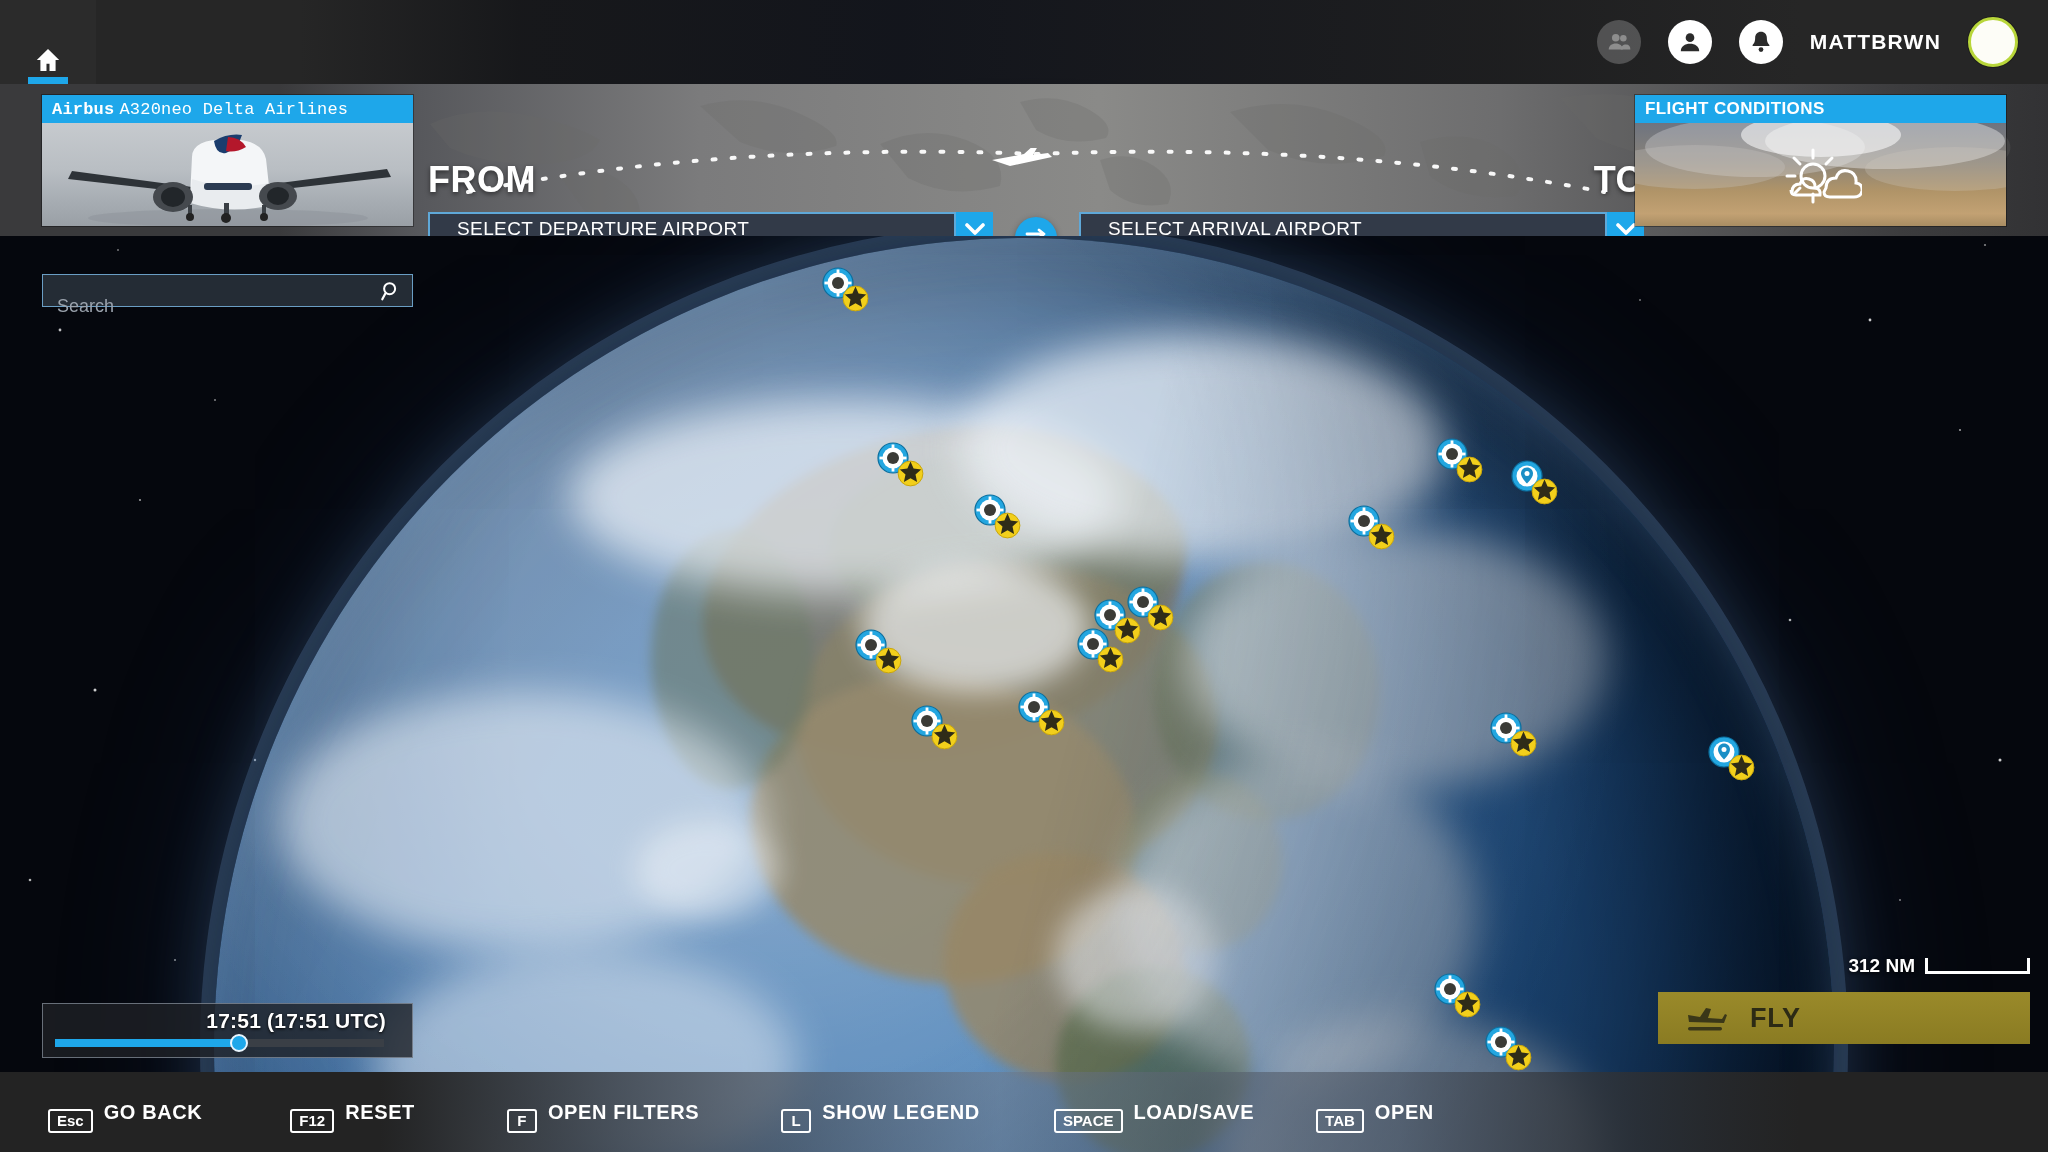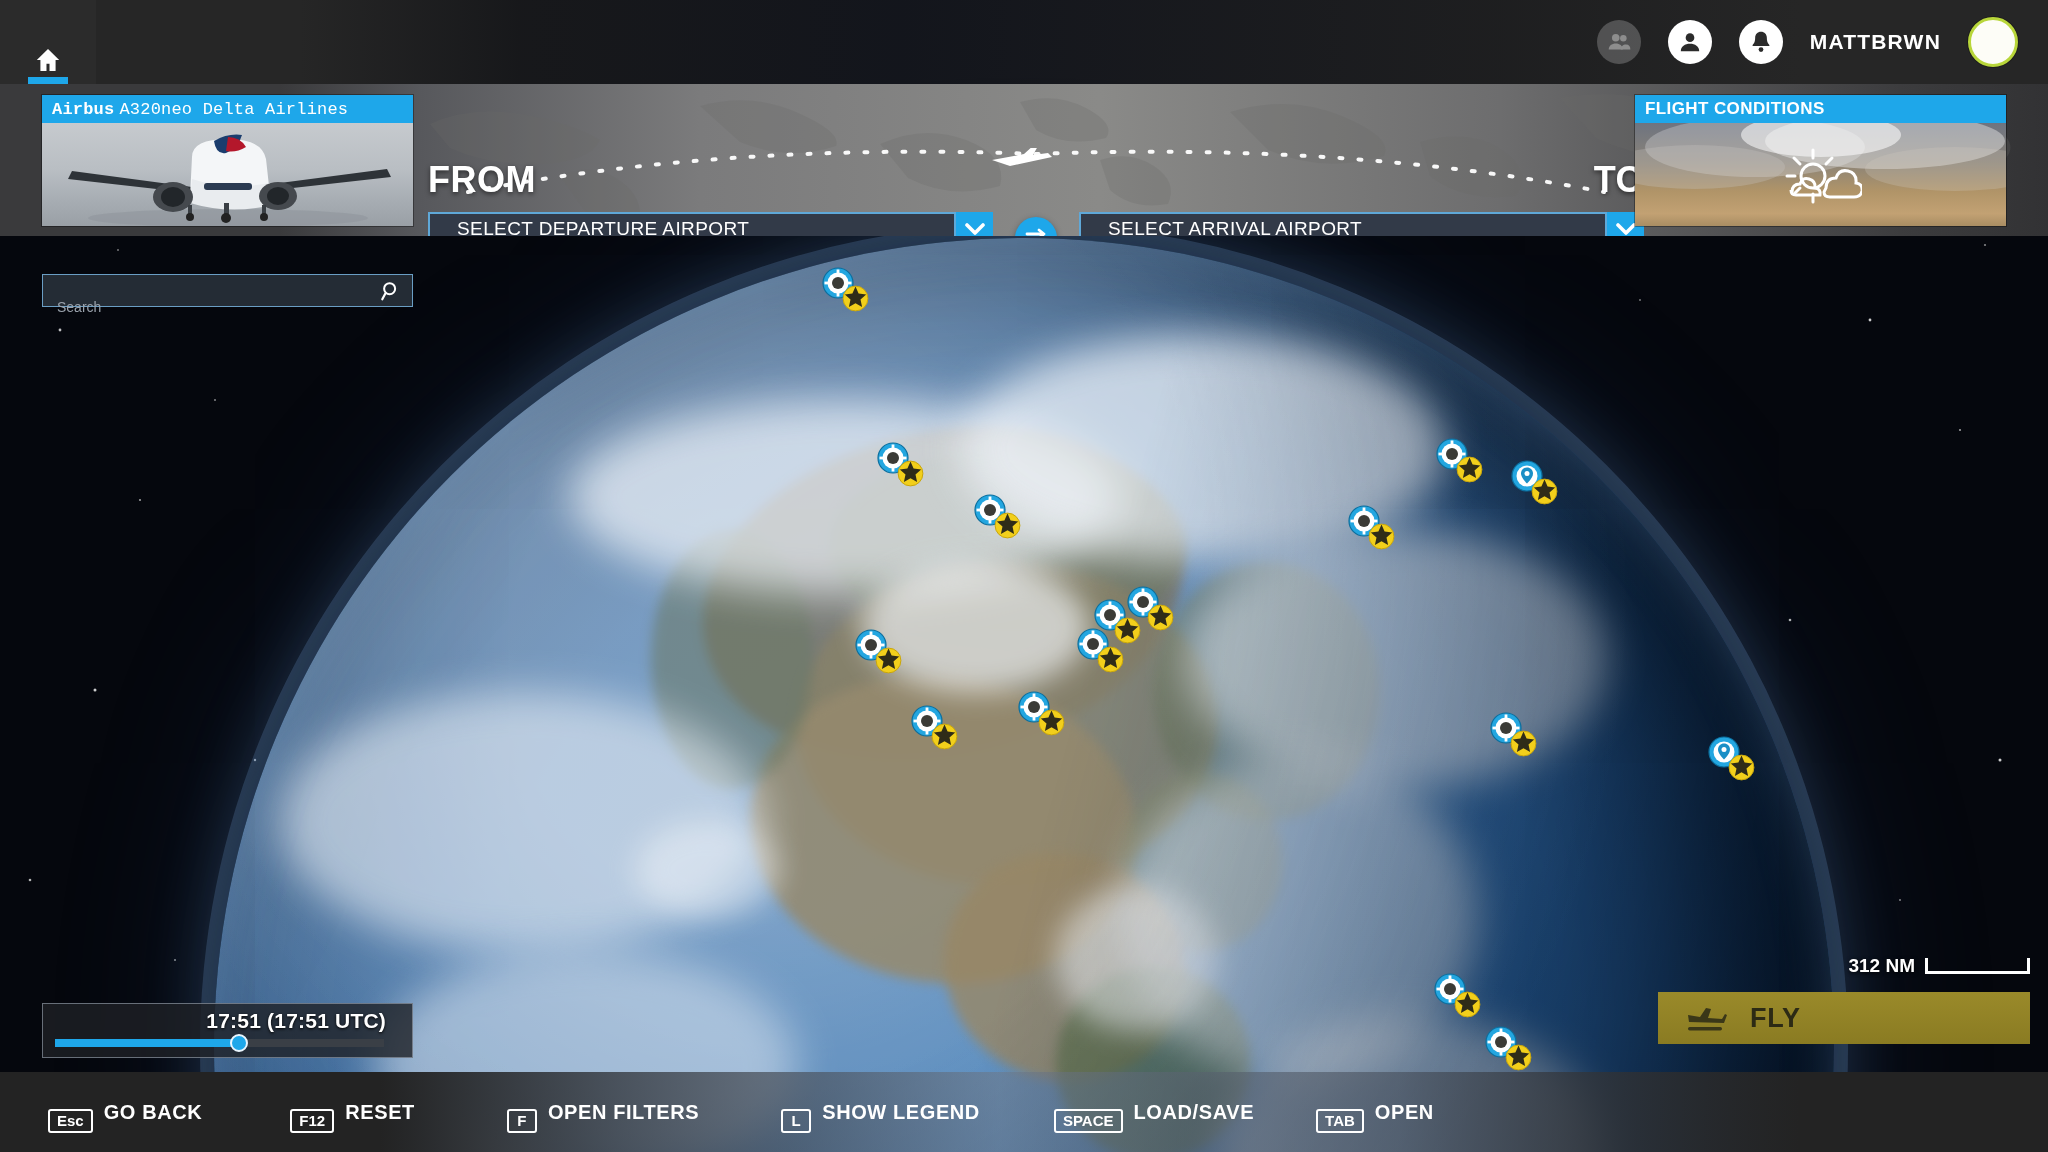--- a/index.html
+++ b/index.html
@@ -176,21 +176,21 @@
 
   
   #search-box {
     position:absolute; left:42px; top:274px; width:371px; height:33px;
     background:rgba(44,52,62,.82); border:1px solid #6a9ec4;
     display:flex; align-items:center; padding:0 10px 0 14px;
     z-index:20;
   }
   #search-input {
     flex:1; background:transparent; border:none; outline:none;
-    color:#fff; font-size:14px; font-family:inherit;margin-top:32px;
+    color:#fff; font-size:18px; font-family:inherit;margin-top:32px;
   }
   #search-input::placeholder { color:#9aa2ac; }
 
   
   #markers { position:absolute; inset:0; z-index:15; pointer-events:none; }
   .marker { position:absolute; width:40px; height:40px; pointer-events:auto; }
   .mk-star {
     position:absolute; right:-11px; bottom:-9px;
     width:27px; height:27px;
   }

